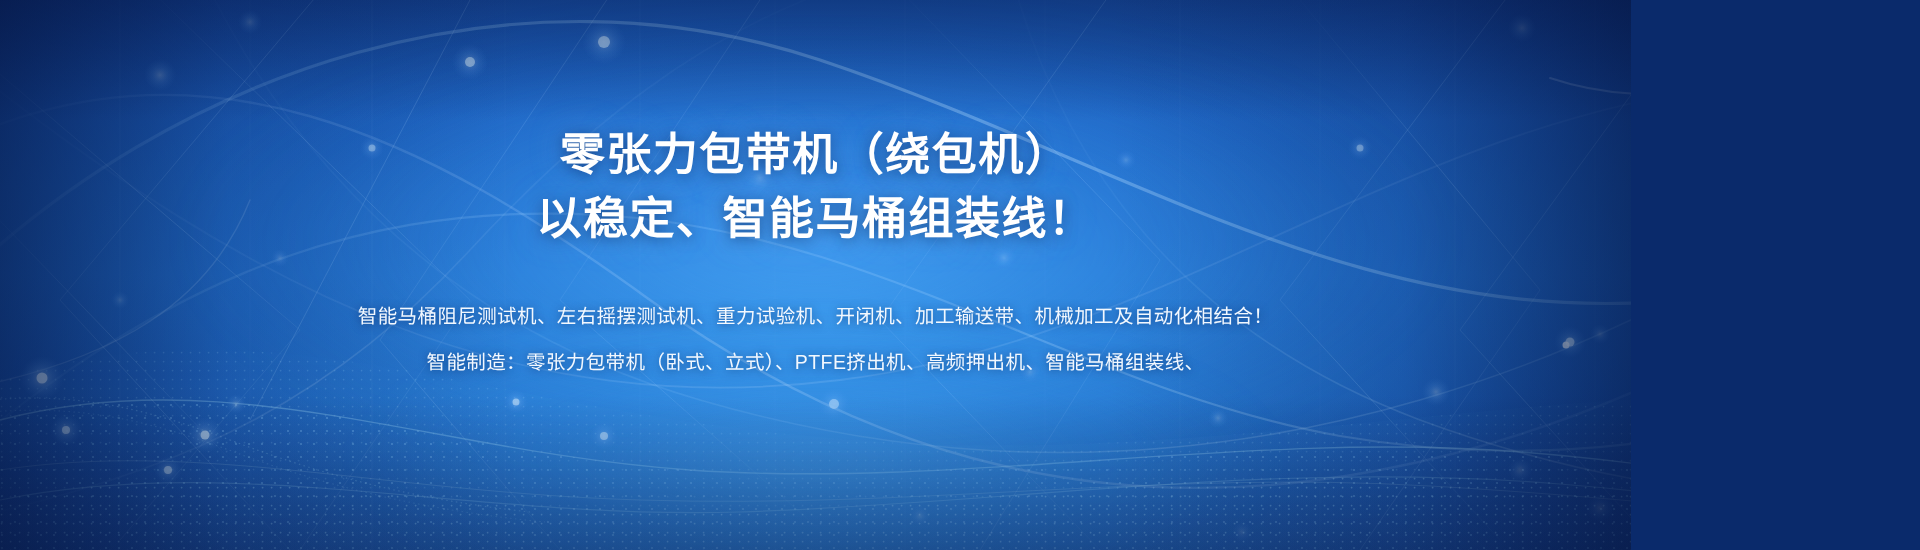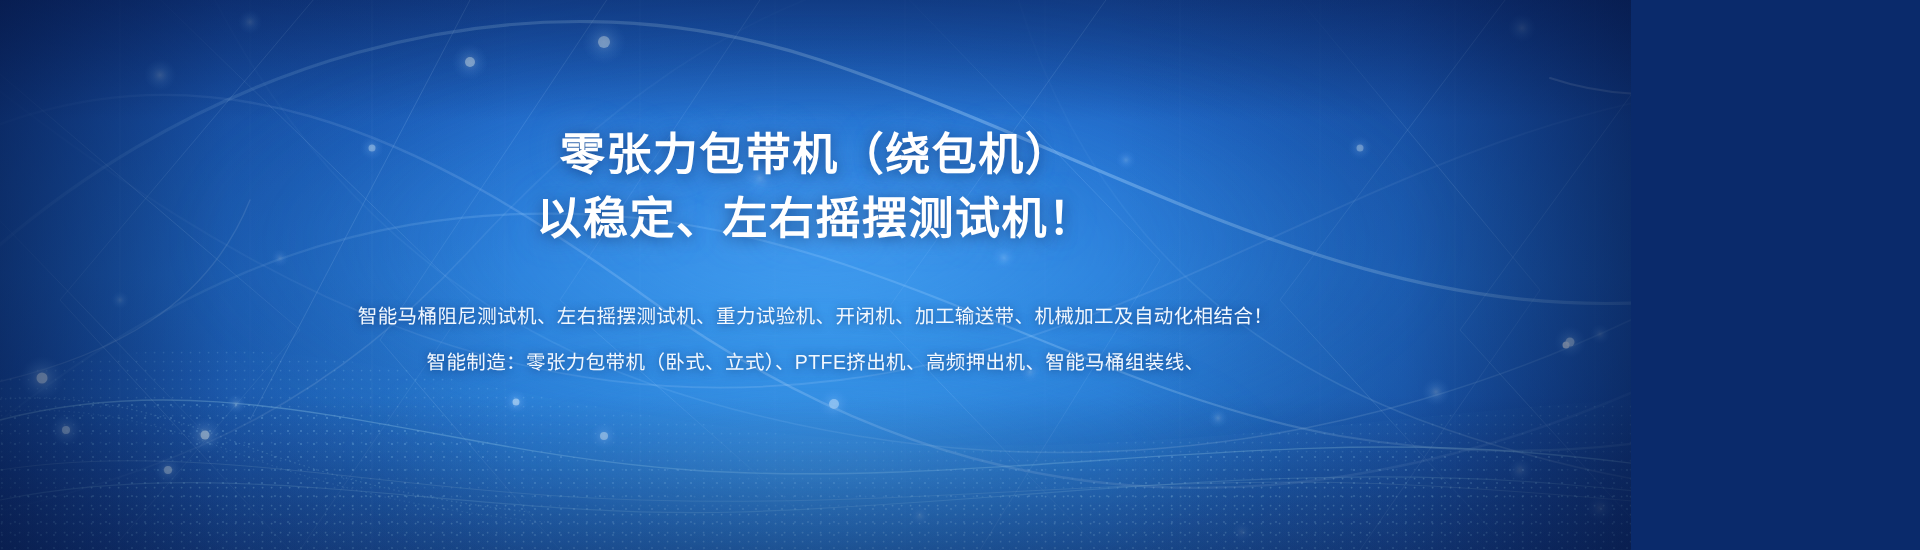--- a/index.html
+++ b/index.html
@@ -246,21 +246,21 @@
 
     <div class="centerglow"></div>
     <div class="bottomglow"></div>
     <div class="vignette"></div>
   </div>
 
   <div class="content">
 
     <h1 class="headline">
       <span class="line1">零张力包带机（绕包机）</span>
-      <span class="line2">以稳定、左右摇摆测试机！</span>
+      <span class="line2">以稳定、智能马桶组装线！</span>
     </h1>
 
     <div class="subtitle">
       <span class="sline">智能马桶阻尼测试机、左右摇摆测试机、重力试验机、开闭机、加工输送带、机械加工及自动化相结合！</span>
       <span class="sline">智能制造：零张力包带机（卧式、立式）、PTFE挤出机、高频押出机、智能马桶组装线、</span>
     </div>
 
   </div>
 </div>
 

